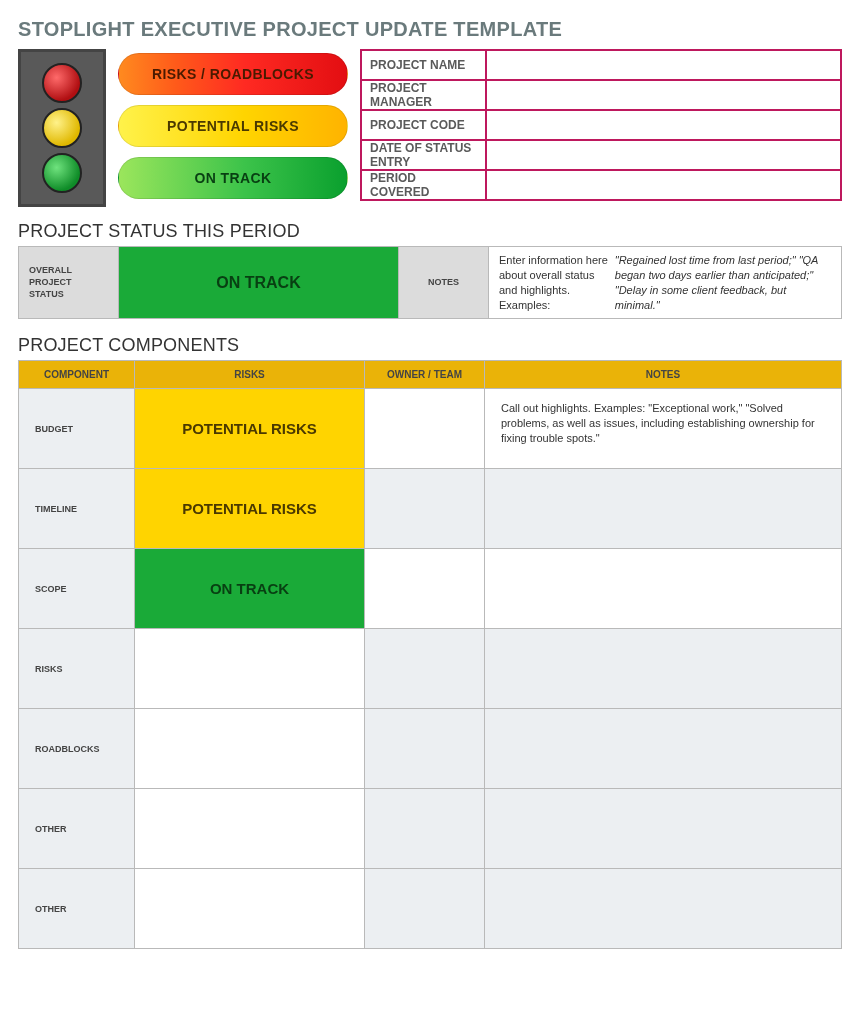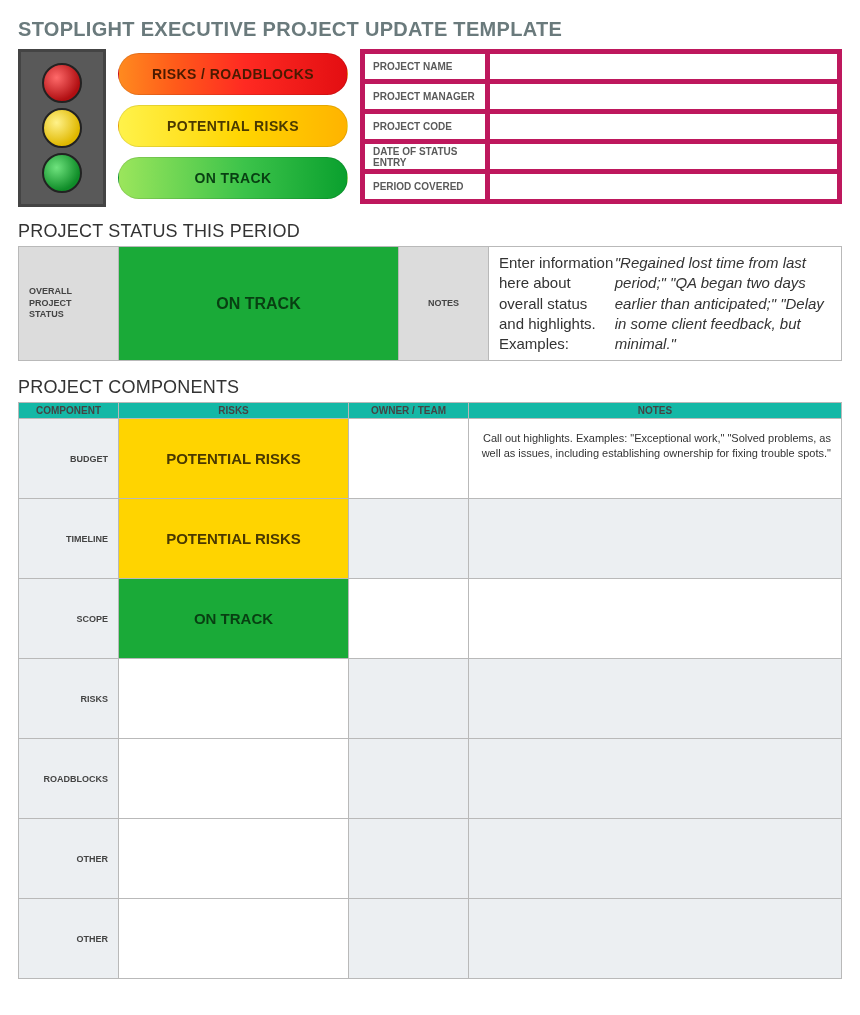--- a/index.html
+++ b/index.html
@@ -70,23 +70,23 @@
   .pill-red    { background: linear-gradient(90deg, #ff8a1f 0%, #ff5a1a 25%, #ff2a22 55%, #e30e12 100%); color: #4a1a00; }
   .pill-yellow { background: linear-gradient(90deg, #fff24a 0%, #ffd400 55%, #ffb300 100%); color: #4a3900; }
   .pill-green  { background: linear-gradient(90deg, #9be65c 0%, #3cc34a 55%, #0aa02e 100%); color: #083f12; }
 
   .meta-table {
     flex: 1;
     border-collapse: collapse;
     width: 100%;
   }
   .meta-table td {
-    border: 5px solid #be185d;
+    border: 2px solid #be185d;
     height: 30px;
-    font-size: 10px;
+    font-size: 12px;
     padding: 0 8px;
     vertical-align: middle;
   }
   .meta-table td.lbl {
     width: 125px;
     font-weight: bold;
     color: #5a5a5a;
     background: #fff;
   }
   .meta-table td.val {
@@ -127,52 +127,51 @@
   }
   .status-cell {
     font-size: 16px;
     font-weight: 600;
     color: #0c3a14;
   }
   .status-green  { background: #1aaa38 !important; color: #083f12; }
   .status-yellow { background: #ffd400 !important; color: #4a3900; }
   .status-red    { background: #e42427 !important; color: #5a0d00; }
   .notes-text {
-    font-size: 15px;
+    font-size: 11px;
     color: #333;
     line-height: 1.35;
   }
   .notes-text .ital { font-style: italic; }
 
   
   .comp-table {
     width: 100%;
     border-collapse: collapse;
   }
   .comp-table th, .comp-table td {
     border: 1px solid #b9b9b9;
   }
   .comp-table th {
-    background: #14b8a6;
+    background: #eab308;
     font-size: 10px;
     font-weight: bold;
     color: #444;
-    height: 16px;
+    height: 28px;
     text-align: center;
   }
   .comp-table td {
     height: 80px;
     vertical-align: middle;
     font-size: 10px;
-    padding: 6px 10px;
-    background: #fff;
-    text-align: right;
+    padding: 6px 16px;
+    background: #fff;
   }
   .comp-table td.rlabel {
-    width: 100px;
+    width: 116px;
     background: #eceff2;
     font-weight: bold;
     font-size: 9px;
     color: #444;
     margin-left: 14px;
   }
   .comp-table td.status-td {
     width: 230px;
     text-align: center;
     font-size: 15px;

